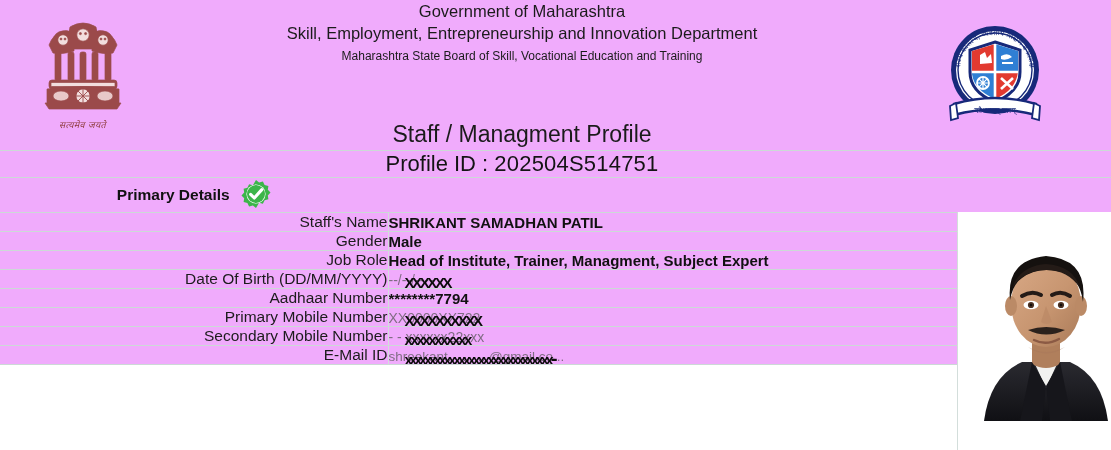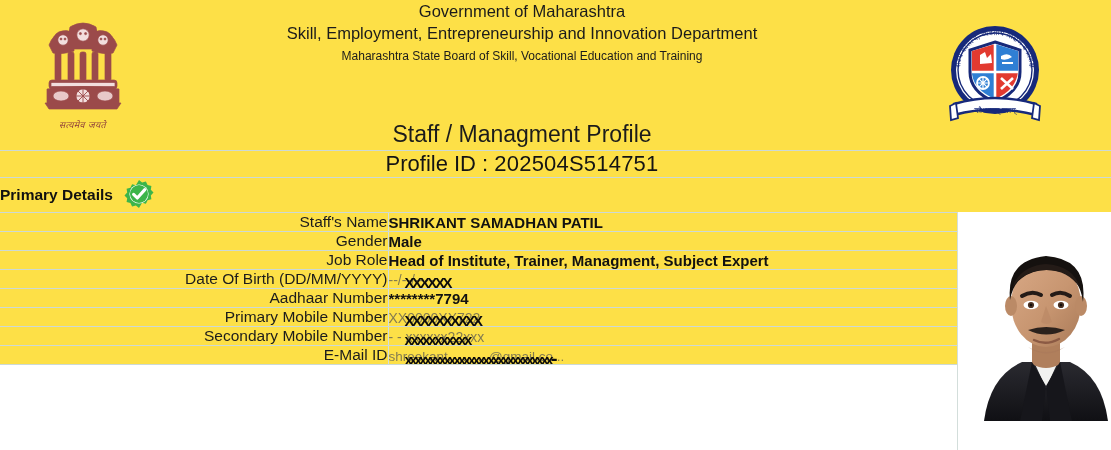--- a/index.html
+++ b/index.html
@@ -21,21 +21,21 @@
     position: absolute;
     left: 0; top: 0;
     width: 1111px;
     border-collapse: collapse;
   }
   .grid td {
     border-top: 1.6px solid #ccd9d6;
     border-bottom: 1.6px solid #ccd9d6;
     padding: 0;
     vertical-align: middle;
-    background: #fde047;
+    background: #f0abfc;
   }
 
   
   .hdr-row td { border-top: none; border-bottom: none; }
 
   .logo-cell { width: 165px; text-align: center; vertical-align: top; }
   .logo-cell-r { width: 232px; text-align: center; vertical-align: top; }
 
   .emblem { display:block; margin: 2px auto 0 auto; }
   .emblem-caption {
@@ -61,20 +61,21 @@
     font-size: 22px;
     padding: 11px 0 12px 0;
     color: #141414;
   }
   .pid-cell b { font-weight: 400; letter-spacing: .2px; }
 
   
   .section-cell {
     padding: 8px 0 8px 14px;
     white-space: nowrap;
+    text-align: center;
   }
   .section-title {
     display: inline-block;
     font-size: 15.5px;
     font-weight: 700;
     color: #111;
     vertical-align: middle;
   }
   .verified-badge {
     display: inline-block;

